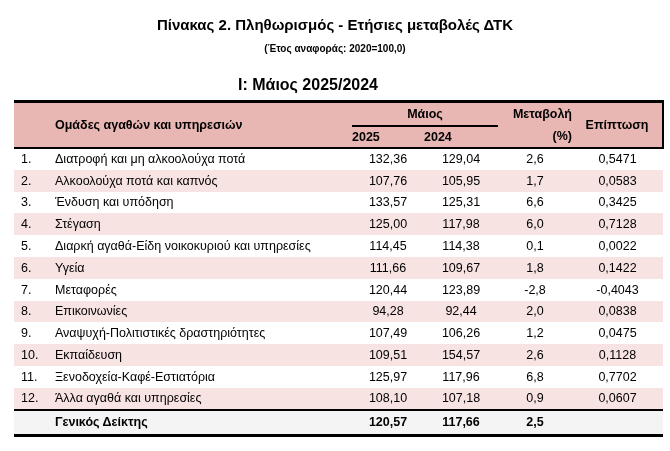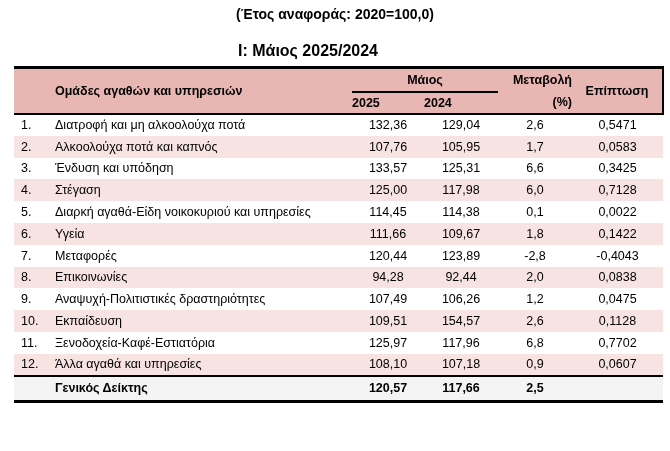--- a/index.html
+++ b/index.html
@@ -15,21 +15,21 @@
     width:670px;height:451px;background:#ffffff;color:var(--text);
     font-family:"Liberation Sans","DejaVu Sans",sans-serif;
     overflow:hidden;
   }
   .page{position:relative;width:670px;height:451px;}
   .title{
     text-align:center;font-weight:bold;font-size:15px;line-height:19px;
     margin-top:15px;
   }
   .subtitle{
-    text-align:center;font-weight:bold;font-size:14px;line-height:19px;
+    text-align:center;font-weight:bold;font-size:10px;line-height:19px;
     margin-top:5px;
   }
   .section-label{
     font-weight:bold;font-size:16px;line-height:19px;
     margin:17px 0 6px 238px;
   }
   table{
     border-collapse:collapse;table-layout:fixed;
     width:649px;margin-left:14px;
     font-size:12.5px;
@@ -71,20 +71,21 @@
     border-top:2px solid var(--border);
     border-bottom:3px solid var(--border);
     font-weight:bold;font-size:12.5px;
     height:26px;padding:0;vertical-align:middle;
   }
 </style>
 </head>
 <body>
 
 <div class="page">
+  <div class="title">Πίνακας 2. Πληθωρισμός - Ετήσιες μεταβολές ΔΤΚ</div>
   <div class="subtitle">(Έτος αναφοράς: 2020=100,0)</div>
   <div class="section-label">Ι: Μάιος 2025/2024</div>
 
   <table>
     <colgroup>
       <col class="c-num">
         <col class="c-name">
         <col class="c-y25">
         <col class="c-y24">
         <col class="c-chg">

